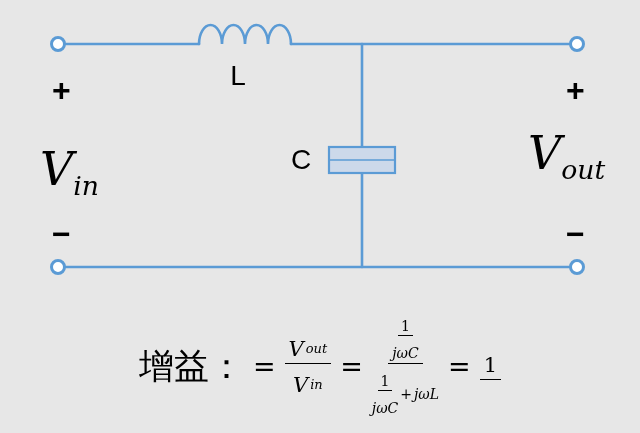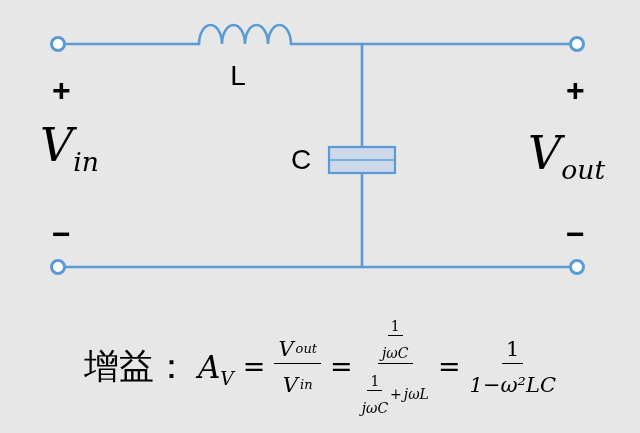--- a/index.html
+++ b/index.html
@@ -65,35 +65,34 @@
     <circle class="term" cx="58" cy="44" r="6.5"></circle>
     <circle class="term" cx="577" cy="44" r="6.5"></circle>
     <circle class="term" cx="58" cy="267" r="6.5"></circle>
     <circle class="term" cx="577" cy="267" r="6.5"></circle>
   </svg>
 
   <div class="lbl comp" style="left:222px;top:62px;width:32px;text-align:center;">L</div>
   <div class="lbl comp" style="left:286px;top:146px;width:30px;text-align:center;">C</div>
 
   <div class="lbl sign" style="left:52px;top:74px;">+</div>
-  <div class="lbl mi vlabel" style="left:40px;top:122px;font-style:italic;">
+  <div class="lbl mi vlabel" style="left:40px;top:146px;font-style:italic;">
     <span>V</span><sub>in</sub>
   </div>
   <div class="lbl sign" style="left:52px;top:218px;">−</div>
 
   <div class="lbl sign" style="left:566px;top:74px;">+</div>
   <div class="lbl mi vlabel" style="left:528px;top:130px;text-align:right;">
     <span>V</span><sub>out</sub>
   </div>
   <div class="lbl sign" style="left:566px;top:218px;">−</div>
 
   <div class="formula">
     <span class="cjk">增益：</span>
 
-    <span class="mi fz-main"><span>A</span><sub class="fz-sub">V</sub></span>
 
     <span class="fz-eq">=</span>
 
     <span class="frac frac-main">
       <span class="num mi">
           <span>V</span>
           <sub>out</sub>
         </span>
       <span class="den mi">
           <span>V</span>
@@ -117,17 +116,16 @@
         </span>
         <span class="mi frac-nest">+</span>
         <span class="mi frac-nest">jωL</span>
       </span>
     </span>
 
     <span class="fz-eq">=</span>
 
     <span class="frac frac-main">
       <span class="num mn">1</span>
-      <span class="den mi">1−ω²LC</span>
     </span>
   </div>
 
 </div>
 
 </body></html>

